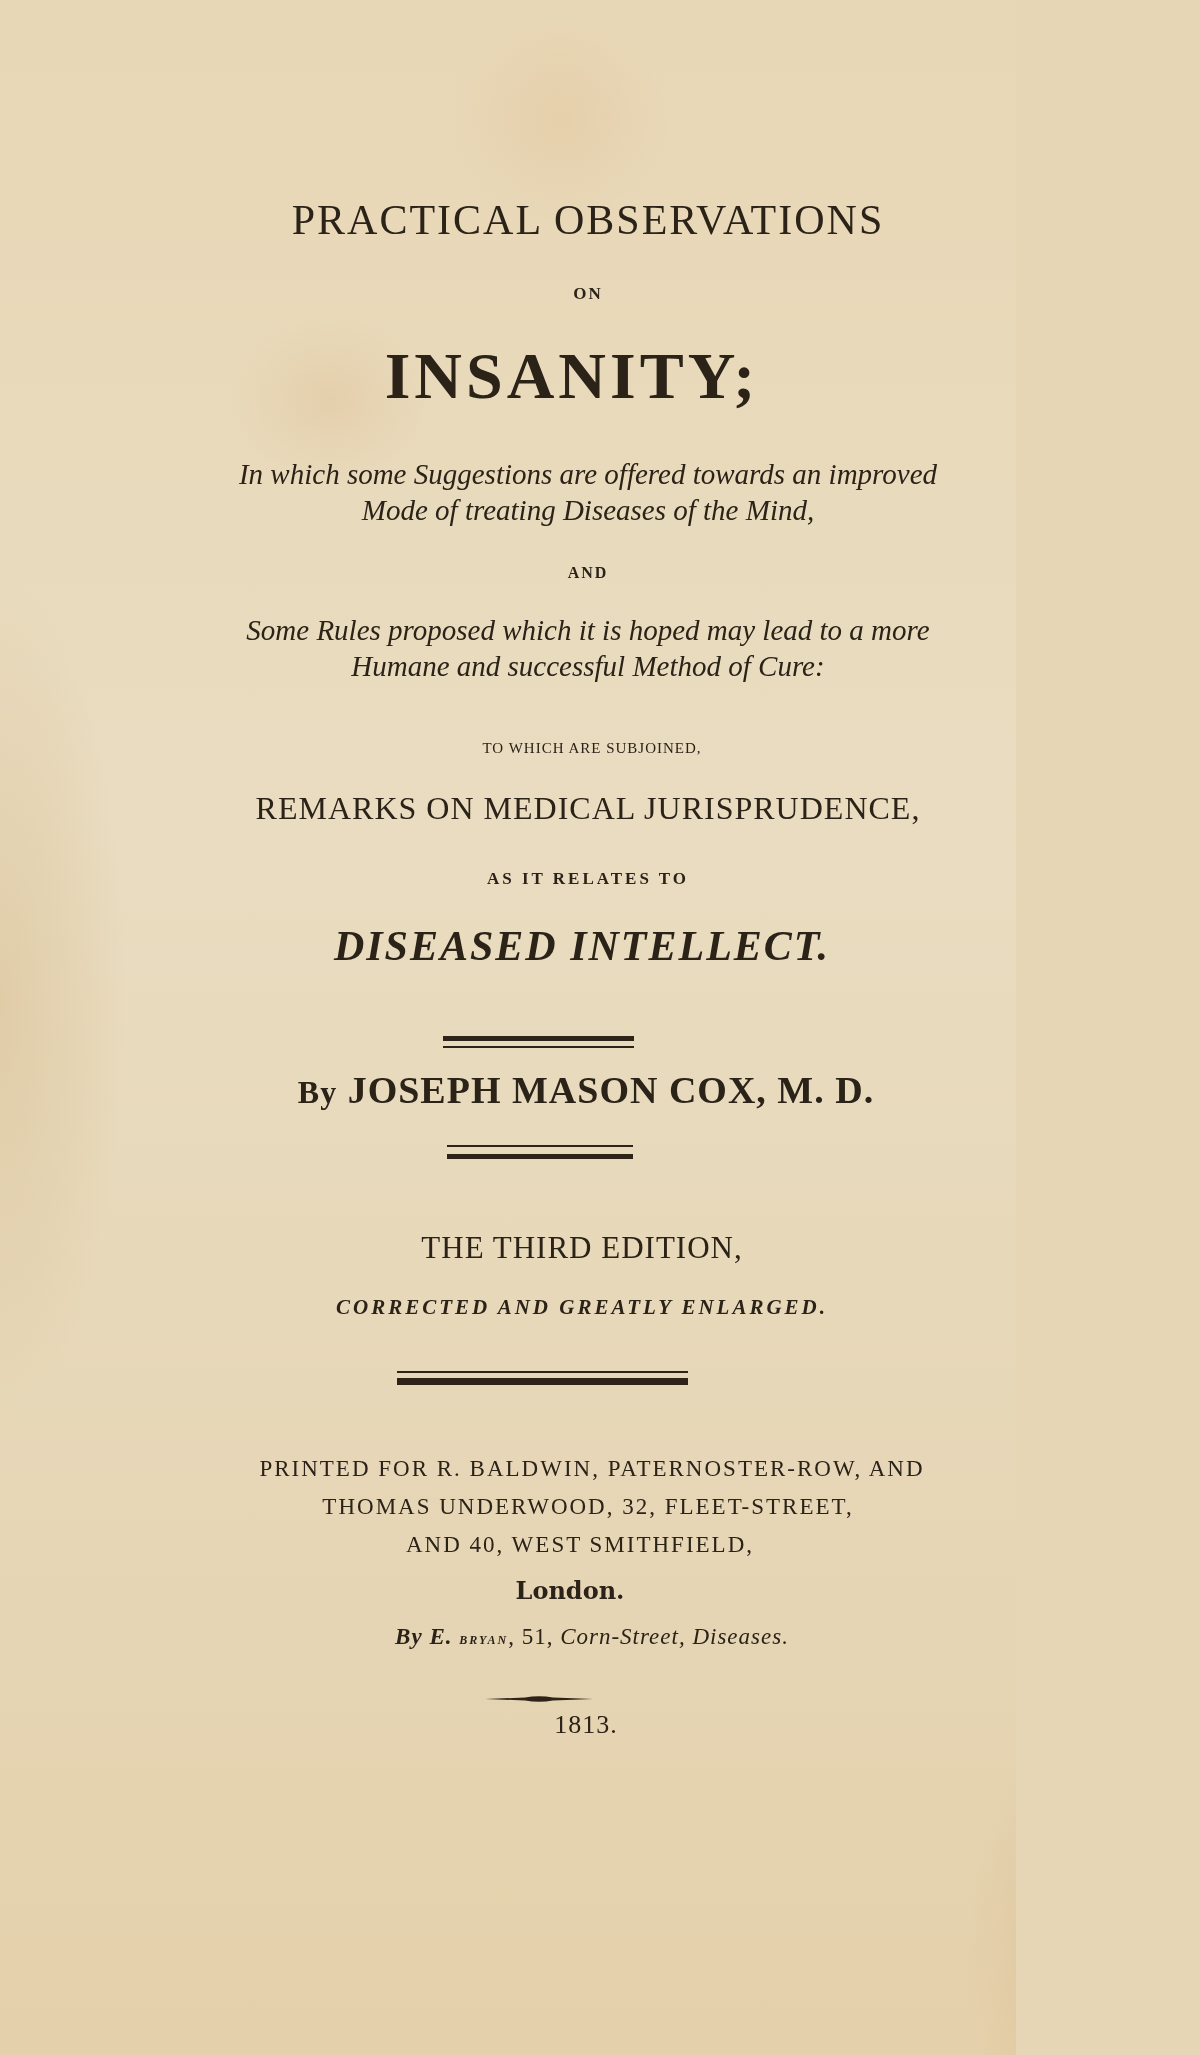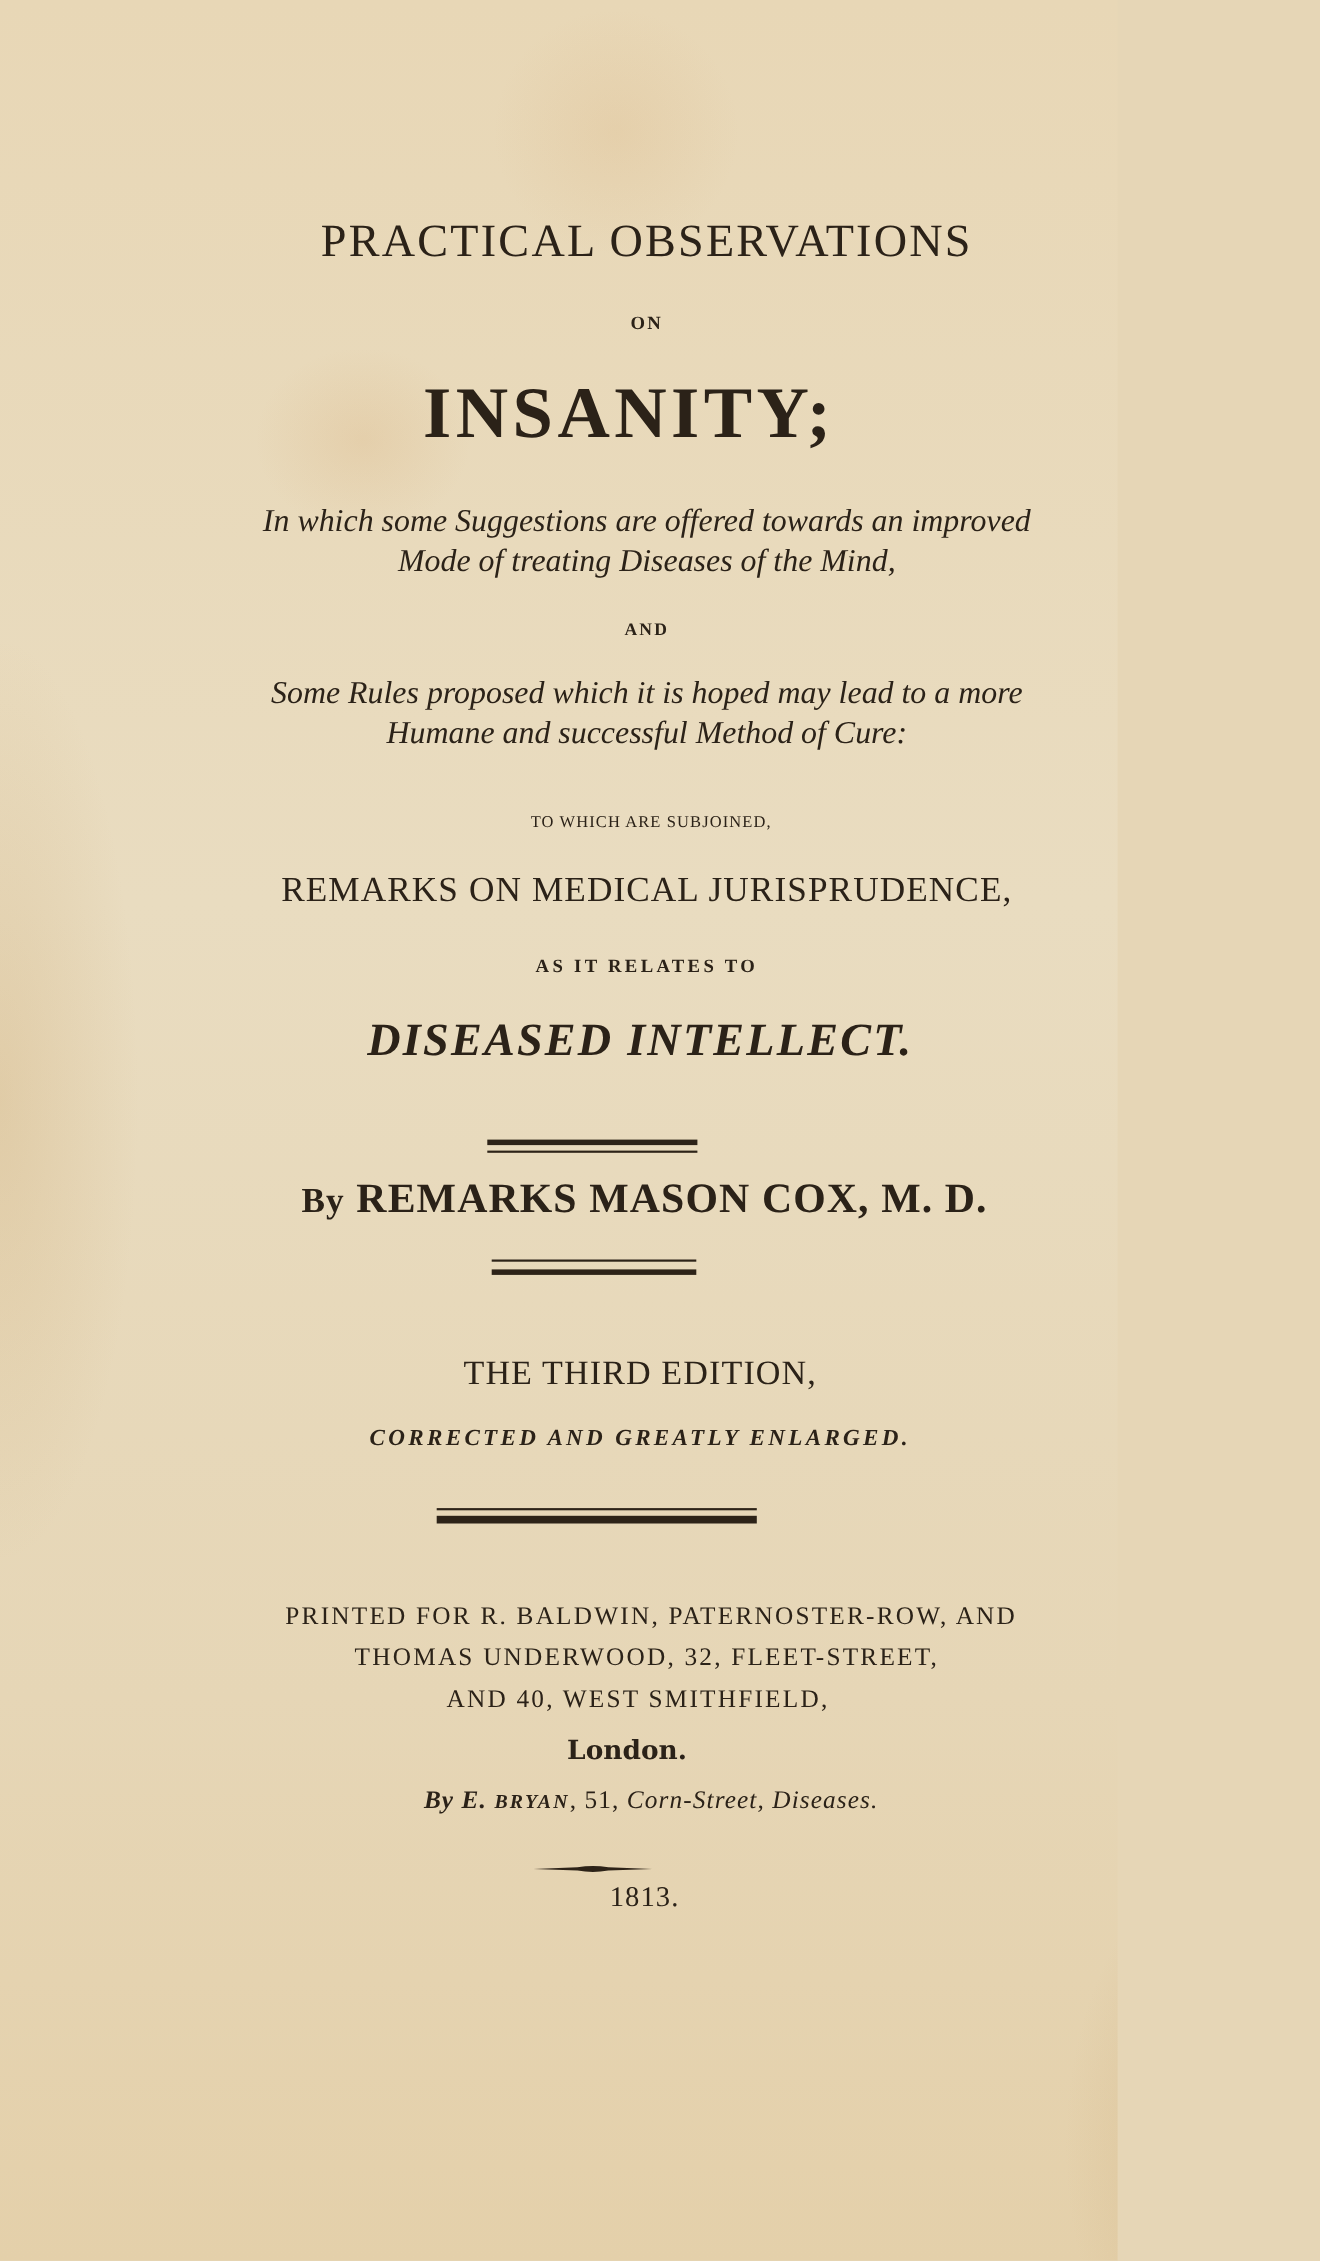--- a/index.html
+++ b/index.html
@@ -37,21 +37,21 @@
   .diseased { top: 922px; font-size: 42px; font-style: italic; font-weight: bold; letter-spacing: 2px; left: -18px; }
   .author { top: 1068px; font-size: 38px; font-weight: bold; letter-spacing: 1px; left: -14px; }
   .author .sc { font-size: 32px; }
   .edition { top: 1230px; font-size: 31px; letter-spacing: 1px; left: -18px; }
   .corrected { top: 1295px; font-size: 21px; font-style: italic; font-weight: bold; letter-spacing: 3px; left: -18px; }
   .imprint1 { top: 1456px; font-size: 23px; letter-spacing: 2px; left: -8px; }
   .imprint2 { top: 1494px; font-size: 23px; letter-spacing: 2px; left: -12px; }
   .imprint3 { top: 1532px; font-size: 23px; letter-spacing: 2px; left: -20px; }
   .city { top: 1576px; font-size: 24px; font-weight: bold; left: -30px; font-family: "DejaVu Serif", serif; }
   .bryan { top: 1624px; font-size: 23px; font-style: italic; letter-spacing: 1px; left: -8px; }
-  .bryan .sc { font-style: italic; font-weight: bold; font-size: 18px; letter-spacing: 2px; }
+  .bryan .sc { font-style: italic; font-weight: bold; font-size: 12px; letter-spacing: 2px; }
   .bryan .upright { font-style: normal; margin-top: 44px; }
   .bryan .b { font-weight: bold; }
   .year { top: 1710px; font-size: 26px; letter-spacing: 1px; left: -14px; }
 
   .rule { position: absolute; background: #2d2318; }
   .orn {
     position: absolute; left: 485px; top: 1695px; width: 108px; height: 8px;
   }
 </style>
 </head>
@@ -72,21 +72,21 @@
   <p class="line subjoined">TO WHICH ARE SUBJOINED,</p>
   <p class="line remarks">REMARKS ON MEDICAL JURISPRUDENCE,</p>
   <p class="line relates">AS IT RELATES TO</p>
   <p class="line diseased">DISEASED INTELLECT.</p>
 
   <div class="rule" style="left:443px; top:1036px; width:191px; height:5px;"></div>
   <div class="rule" style="left:443px; top:1046px; width:191px; height:2px;"></div>
 
   <p class="line author">
     <span class="sc">By</span>
-    <span>REMARKS MASON COX, M. D.</span>
+    <span>JOSEPH MASON COX, M. D.</span>
   </p>
 
   <div class="rule" style="left:447px; top:1145px; width:186px; height:2px;"></div>
   <div class="rule" style="left:447px; top:1154px; width:186px; height:5px;"></div>
 
   <p class="line edition">THE THIRD EDITION,</p>
   <p class="line corrected">CORRECTED AND GREATLY ENLARGED.</p>
 
   <div class="rule" style="left:397px; top:1371px; width:291px; height:2px;"></div>
   <div class="rule" style="left:397px; top:1378px; width:291px; height:7px;"></div>

